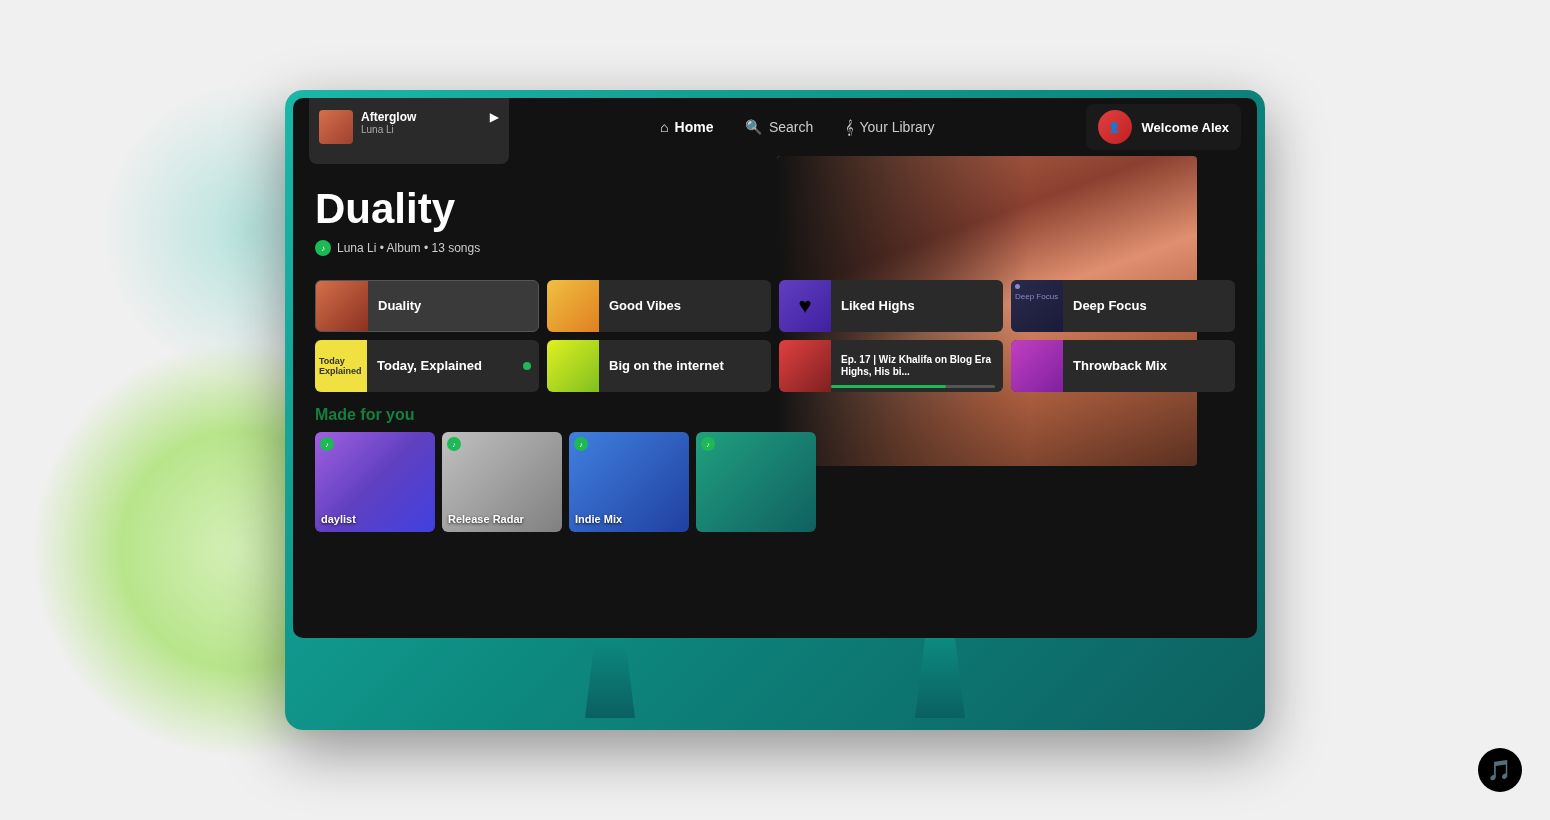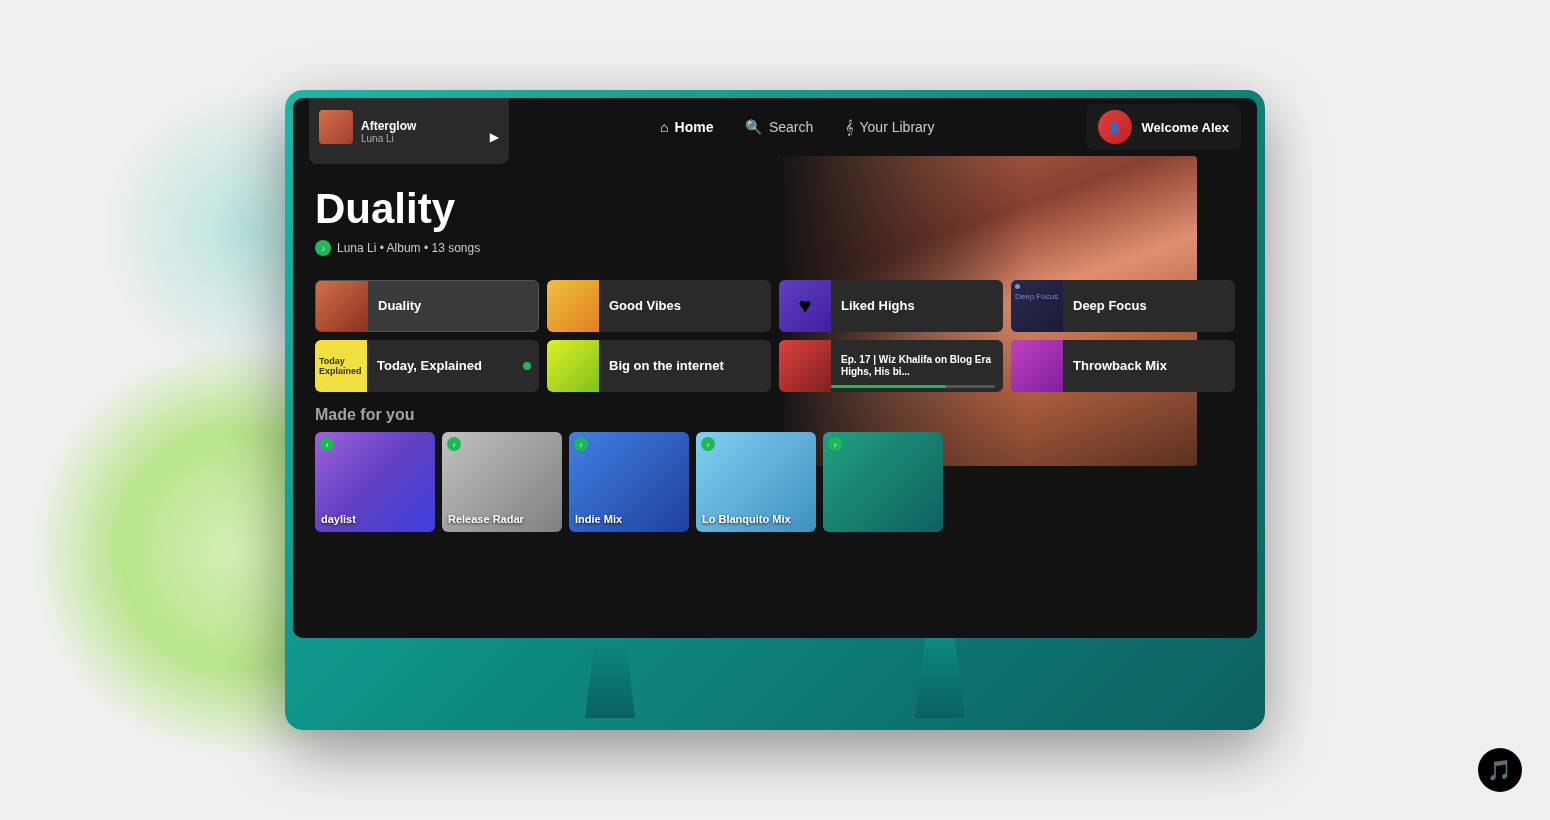--- a/index.html
+++ b/index.html
@@ -63,21 +63,21 @@
       position: relative;
       z-index: 10;
       display: flex;
       align-items: center;
       padding: 12px 16px;
       height: 58px;
     }
 
     .now-playing {
       display: flex;
-      align-items: flex-end;
+      align-items: flex-start;
       background: #2a2a2a;
       border-radius: 8px;
       padding: 20px 10px;
       min-width: 200px;
       gap: 8px;
     }
     .now-playing-thumb {
       width: 34px;
       height: 34px;
       border-radius: 4px;
@@ -300,21 +300,21 @@
       width: 70%;
     }
 
     
     .mfy-section {
       padding: 6px 22px 0;
       position: relative;
       z-index: 5;
     }
     .mfy-title {
-      color: #a3a3a3;
+      color: #15803d;
       font-size: 16px;
       font-weight: 700;
       margin-bottom: 8px;
     }
     .mfy-grid {
       display: flex;
       gap: 7px;
       overflow: hidden;
     }
     .mfy-item {
@@ -575,26 +575,20 @@
         <div class="mfy-item">
           <div class="mfy-thumb indie-mix">
             <span class="mfy-label">Indie Mix</span>
           </div>
           <div class="mfy-spotify-icon">♪</div>
         </div>
 
 
 
 
-        <div class="mfy-item">
-          <div class="mfy-thumb lo-blanquito">
-            <span class="mfy-label">Lo Blanquito Mix</span>
-          </div>
-          <div class="mfy-spotify-icon">♪</div>
-        </div>
 
         <div class="mfy-item">
           <div class="mfy-thumb more">
             <span class="mfy-label"></span>
           </div>
           <div class="mfy-spotify-icon">♪</div>
         </div>
 
       </div>
     </div>

